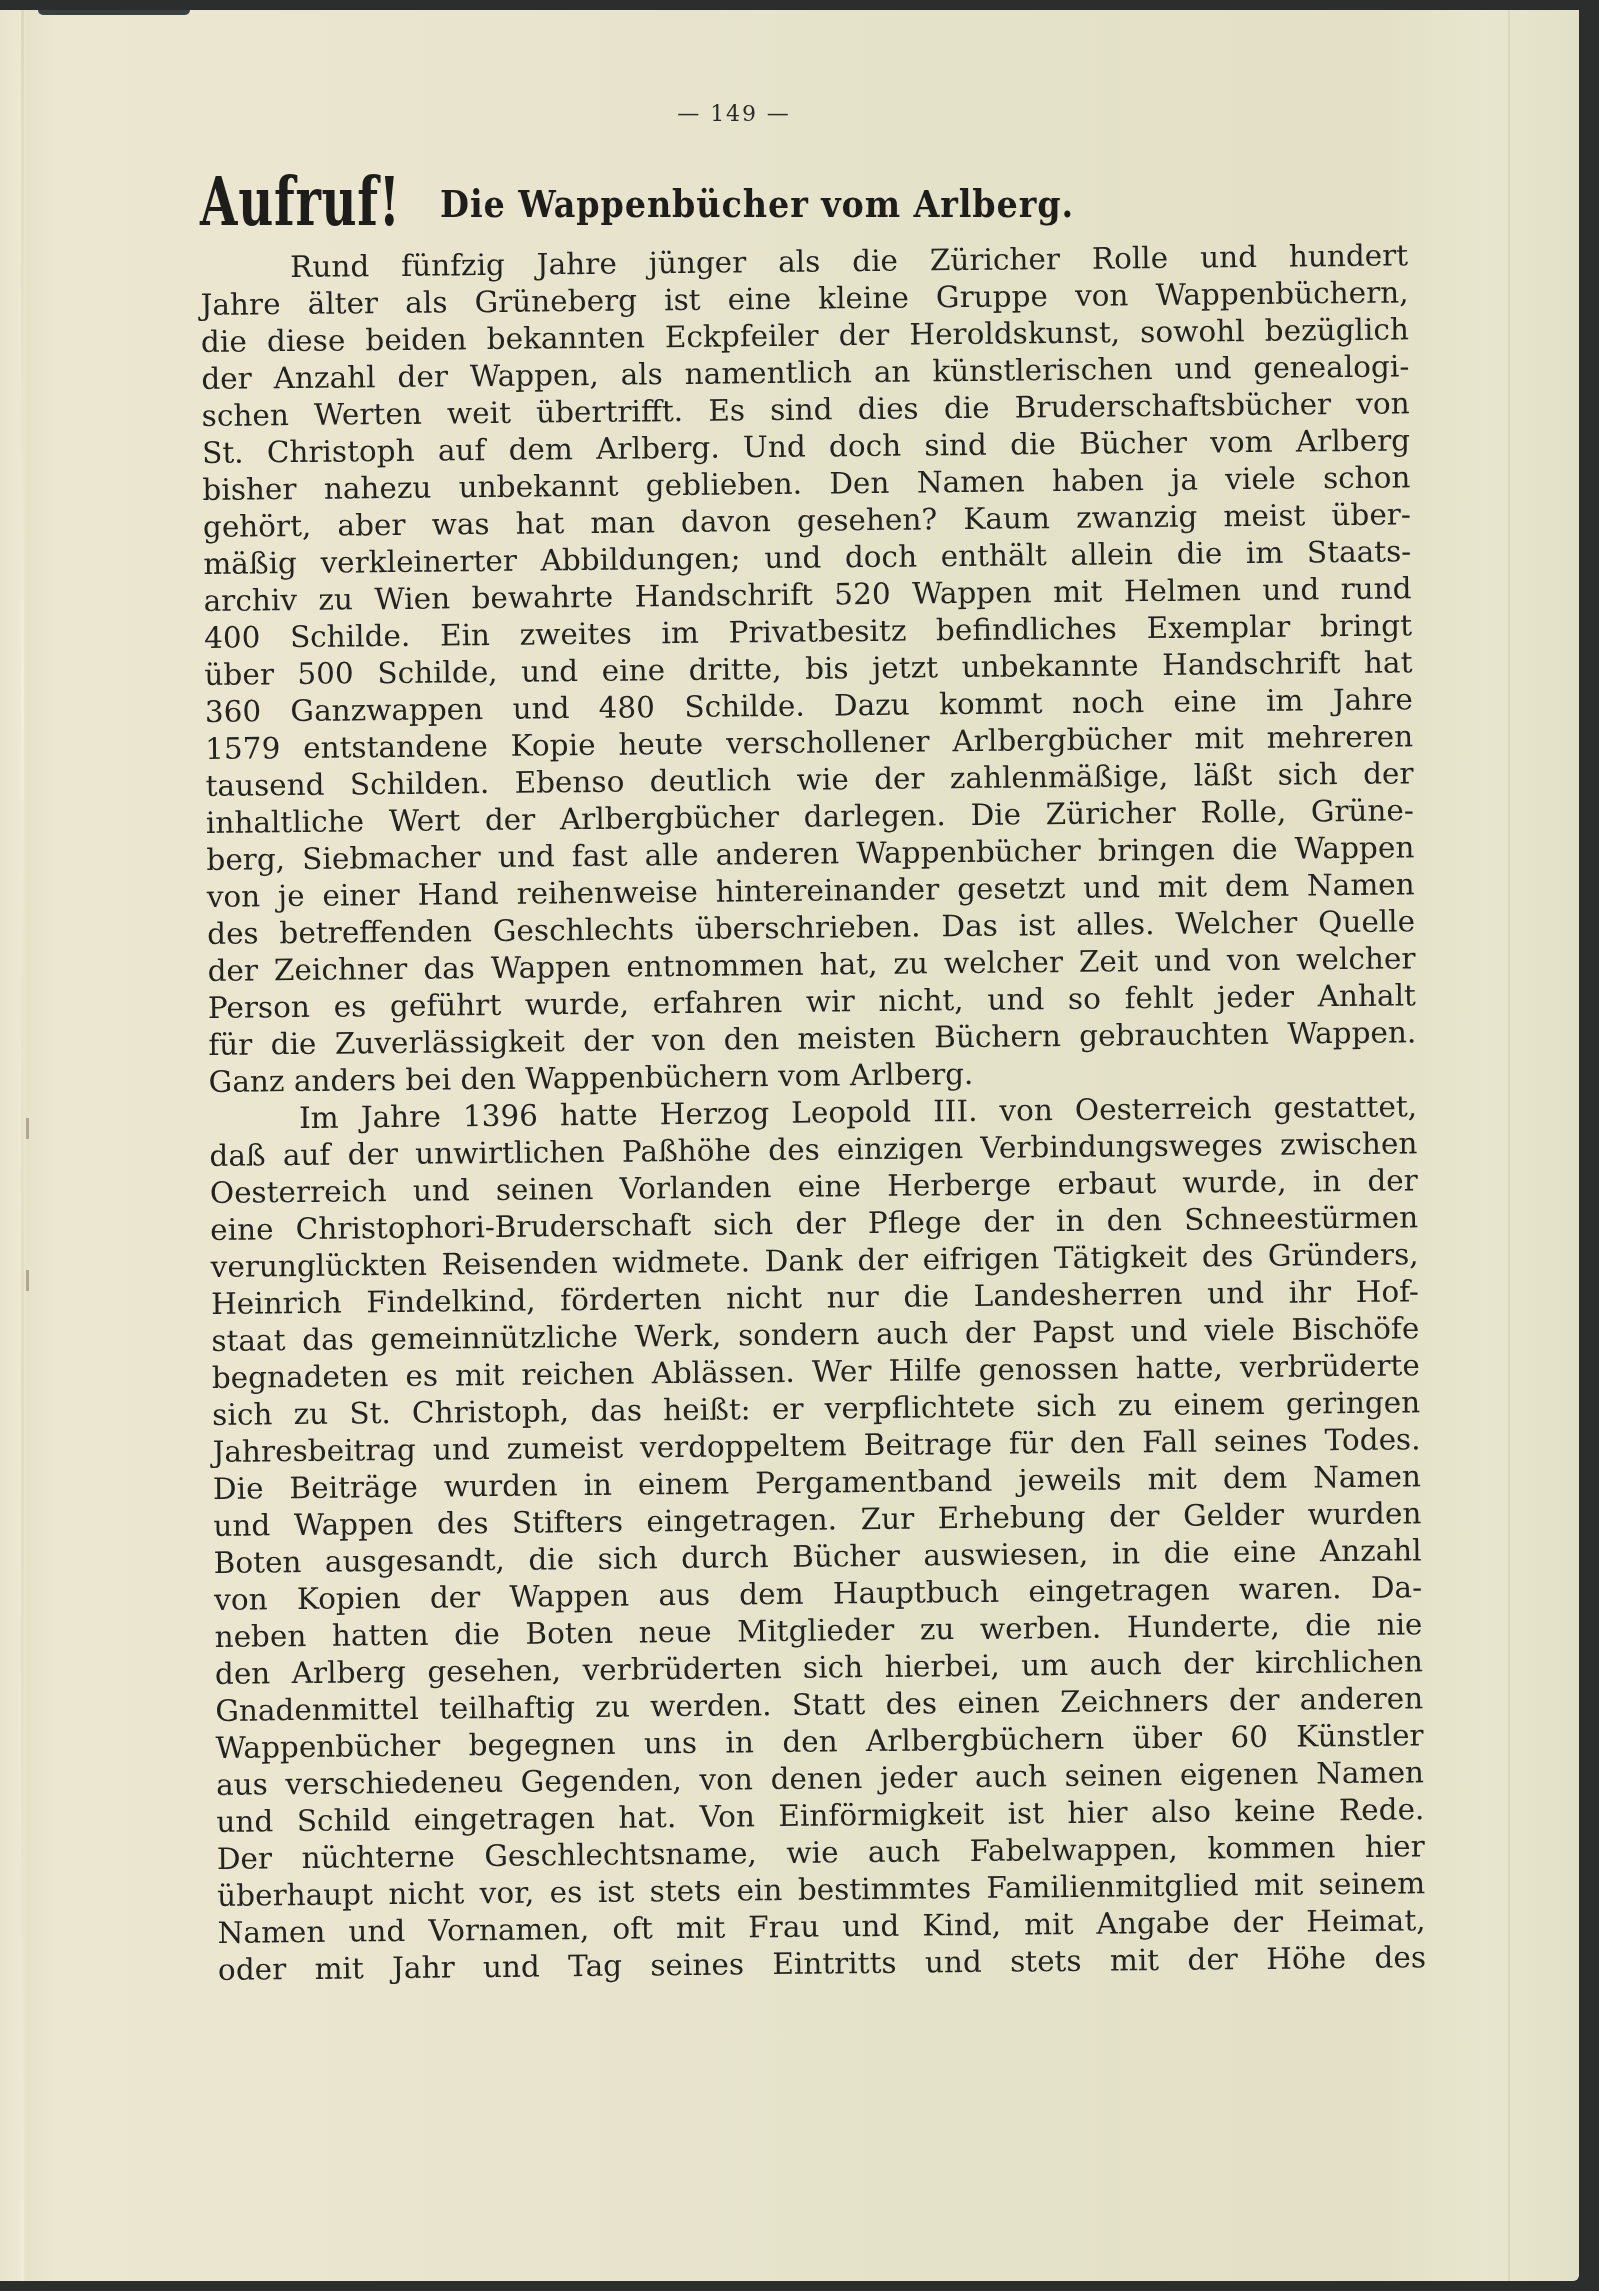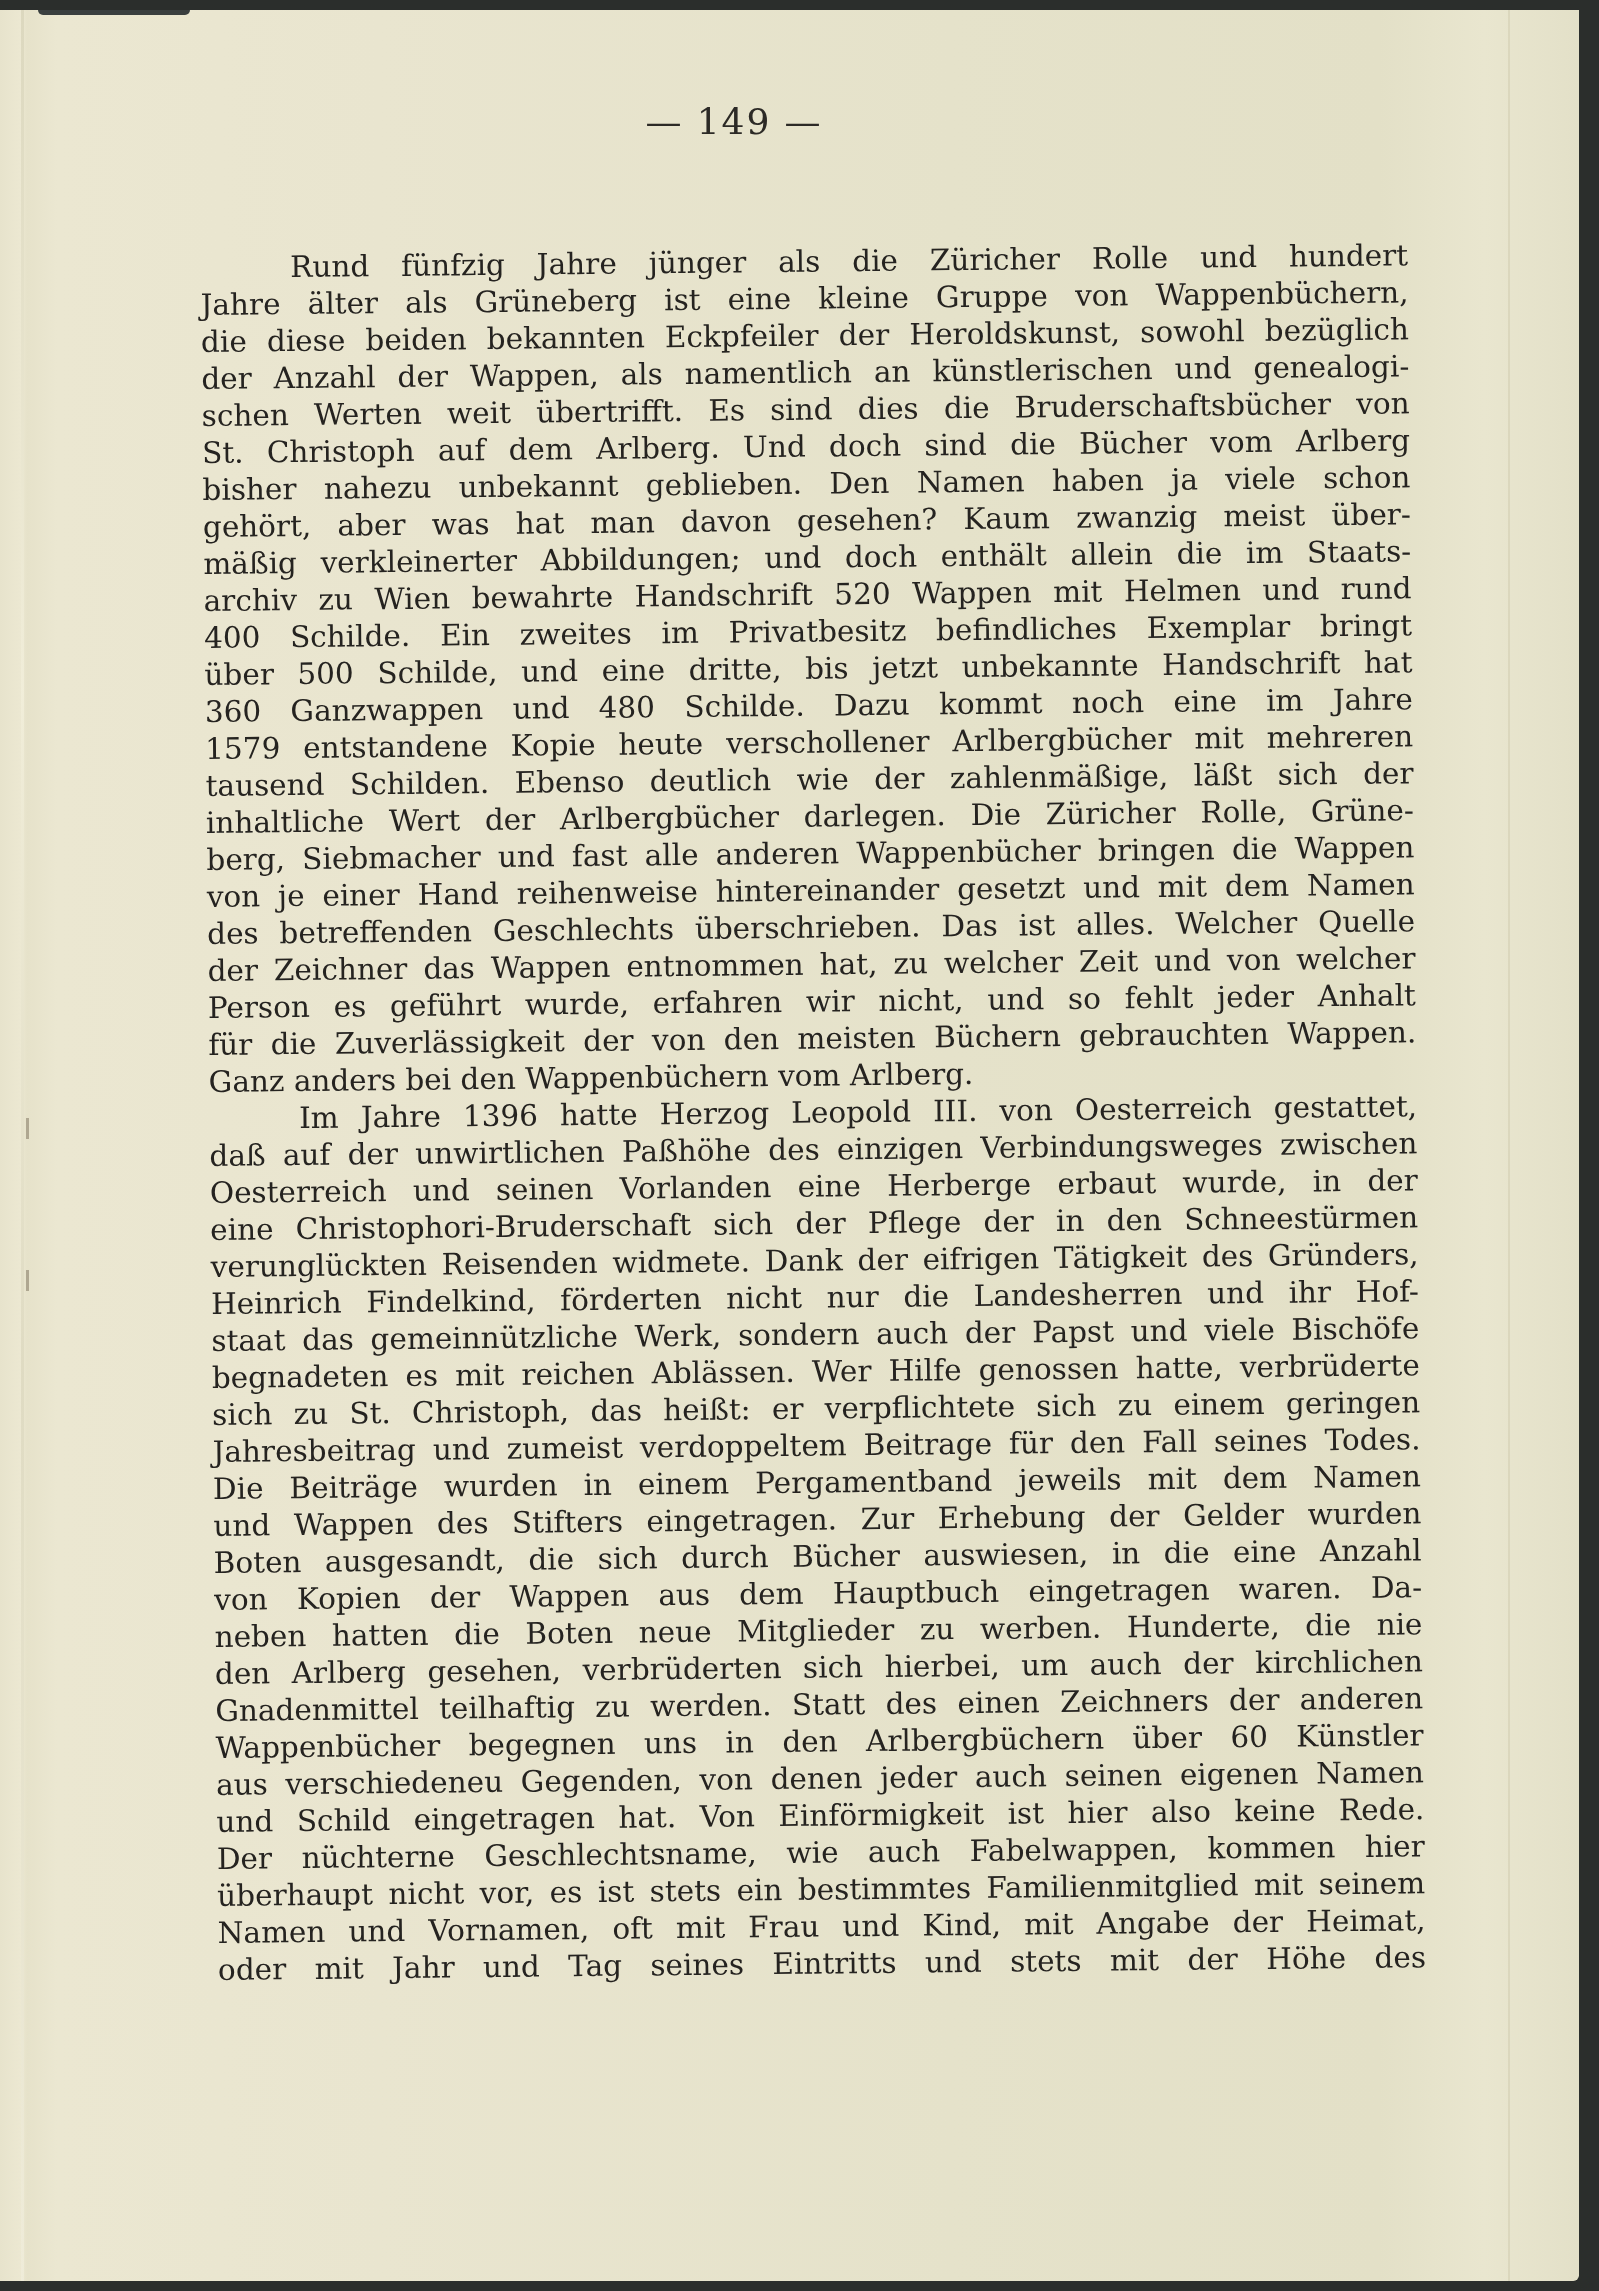--- a/index.html
+++ b/index.html
@@ -52,21 +52,21 @@
       background: #3a3f3f;
       border-radius: 0 0 19px 19px;
     }
     .page-number {
       position: absolute;
       left: 0;
       width: 1468px;
       top: 91px;
       text-align: center;
       font-family: "DejaVu Serif", serif;
-      font-size: 36px;
+      font-size: 22px;
       color: #2c2a26;
       letter-spacing: 1.9px;
     }
     .heading-row {
       position: absolute;
       left: 200px;
       top: 152px;
       width: 1198px;
       height: 105px;
     }
@@ -134,20 +134,24 @@
 <div class="scan">
   <div class="page">
     <div class="gutter-line"></div>
     <div class="right-fold"></div>
     <div class="top-shadow"></div>
     <div class="margin-mark" style="top:1108px"></div>
     <div class="margin-mark" style="top:1260px"></div>
 
     <div class="page-number">— 149 —</div>
 
+    <div class="heading-row">
+      <div class="aufruf">Aufruf!</div>
+      <div class="article-title">Die Wappenbücher vom Arlberg.</div>
+    </div>
 
     <div class="body-text">
       <div>
         <span class="line indent">Rund fünfzig Jahre jünger als die Züricher Rolle und hundert</span>
         <span class="line">Jahre älter als Grüneberg ist eine kleine Gruppe von Wappenbüchern,</span>
         <span class="line">die diese beiden bekannten Eckpfeiler der Heroldskunst, sowohl bezüglich</span>
         <span class="line">der Anzahl der Wappen, als namentlich an künstlerischen und genealogi-</span>
         <span class="line">schen Werten weit übertrifft. Es sind dies die Bruderschaftsbücher von</span>
         <span class="line">St. Christoph auf dem Arlberg. Und doch sind die Bücher vom Arlberg</span>
         <span class="line">bisher nahezu unbekannt geblieben. Den Namen haben ja viele schon</span>

